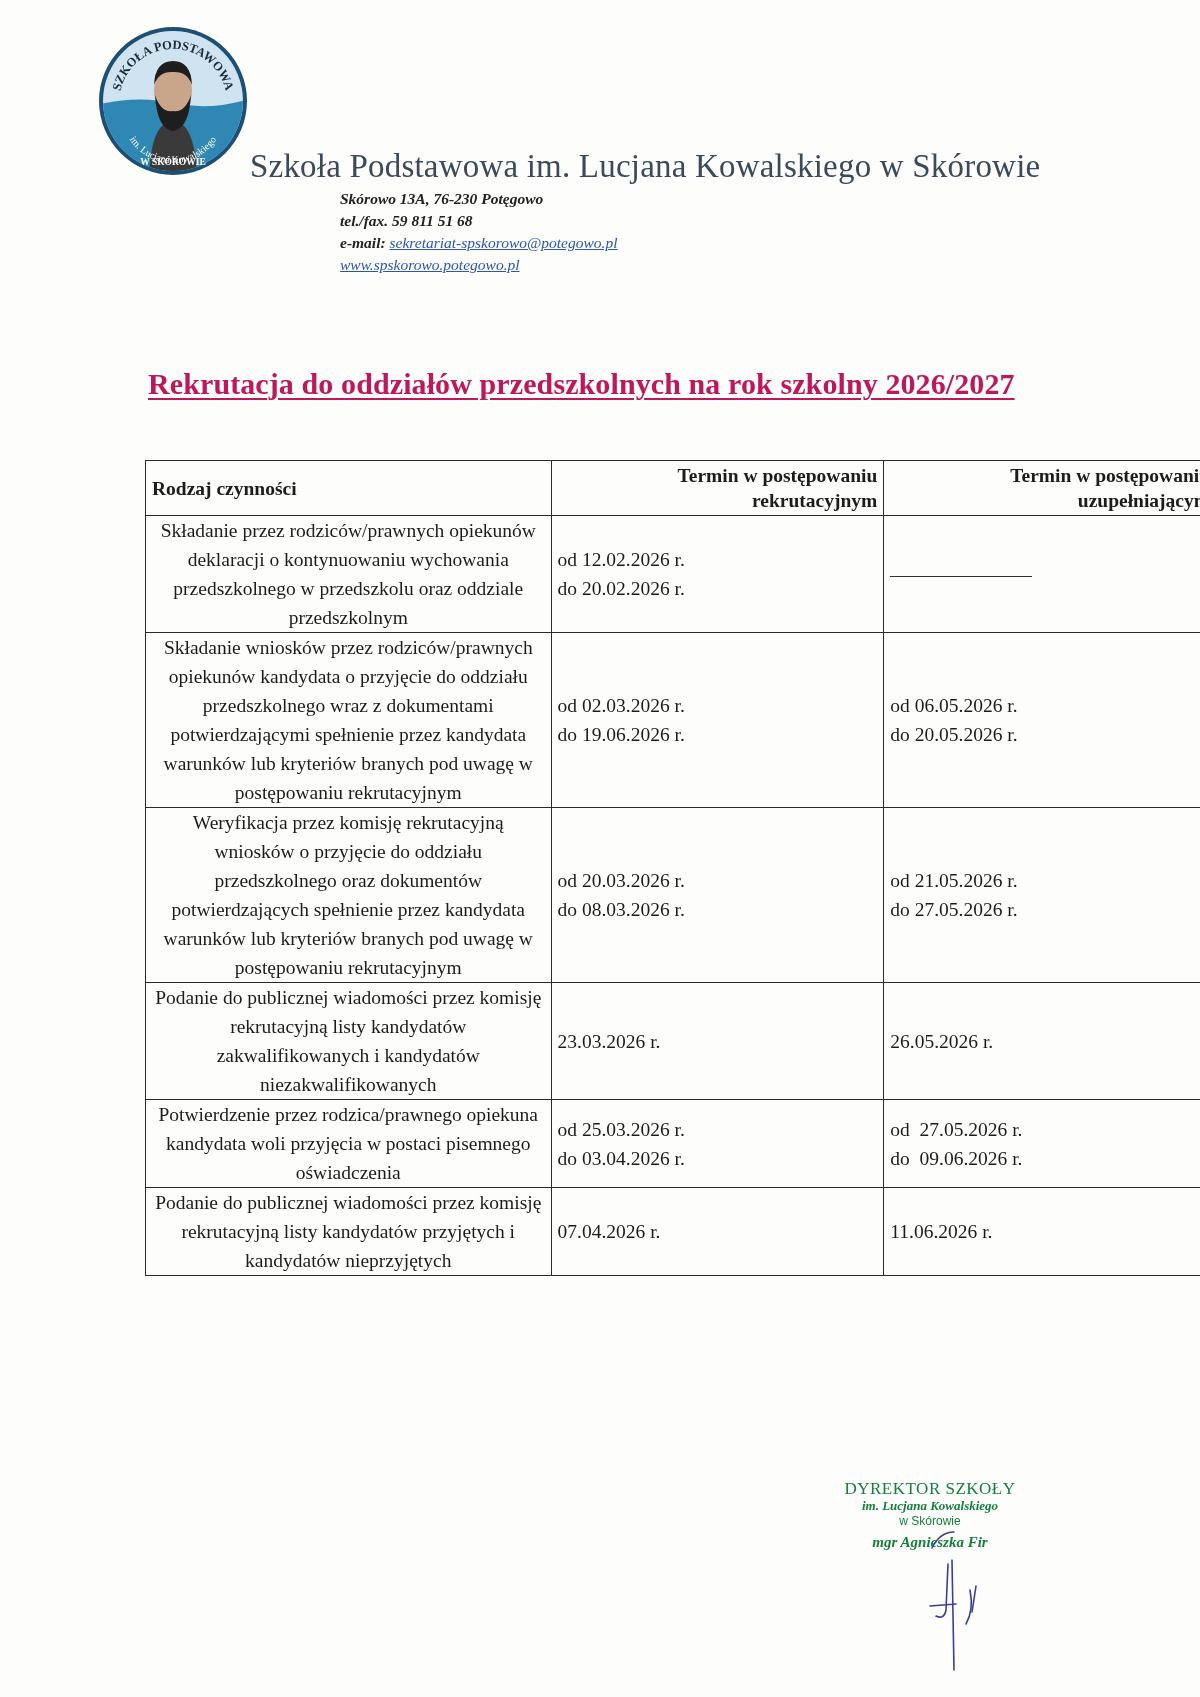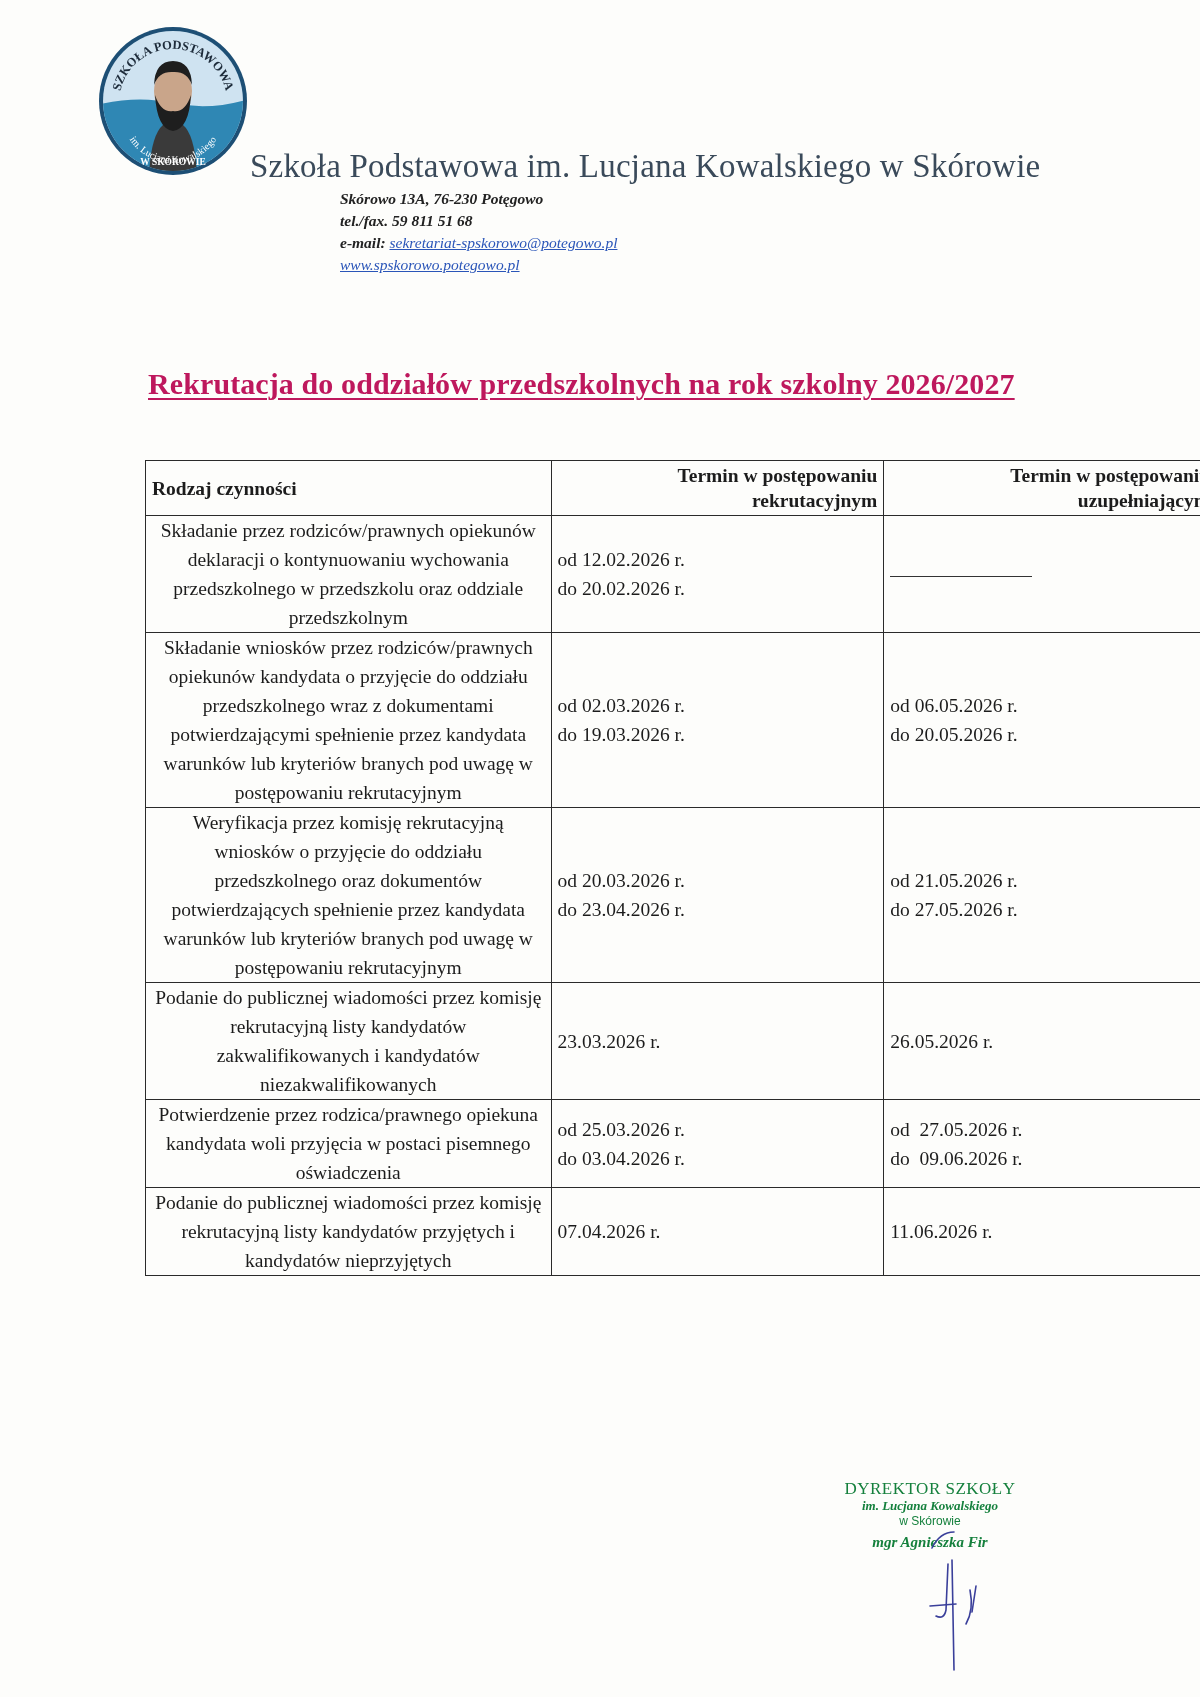--- a/index.html
+++ b/index.html
@@ -168,32 +168,32 @@
         <span class="line">do 20.02.2026 r.</span>
       </td>
       <td class="term">
         <span class="dash"></span>
       </td>
     </tr>
     <tr>
       <td class="activity">Składanie wniosków przez rodziców/prawnych opiekunów kandydata o przyjęcie do oddziału przedszkolnego wraz z dokumentami potwierdzającymi spełnienie przez kandydata warunków lub kryteriów branych pod uwagę w postępowaniu rekrutacyjnym</td>
       <td class="term">
         <span class="line">od 02.03.2026 r.</span>
-        <span class="line">do 19.03.2026 r.</span>
+        <span class="line">do 19.06.2026 r.</span>
       </td>
       <td class="term">
         <span class="line">od 06.05.2026 r.</span>
         <span class="line">do 20.05.2026 r.</span>
       </td>
     </tr>
     <tr>
       <td class="activity">Weryfikacja przez komisję rekrutacyjną wniosków o przyjęcie do oddziału przedszkolnego oraz dokumentów potwierdzających spełnienie przez kandydata warunków lub kryteriów branych pod uwagę w postępowaniu rekrutacyjnym</td>
       <td class="term">
         <span class="line">od 20.03.2026 r.</span>
-        <span class="line">do 23.04.2026 r.</span>
+        <span class="line">do 08.03.2026 r.</span>
       </td>
       <td class="term">
         <span class="line">od 21.05.2026 r.</span>
         <span class="line">do 27.05.2026 r.</span>
       </td>
     </tr>
     <tr>
       <td class="activity">Podanie do publicznej wiadomości przez komisję rekrutacyjną listy kandydatów zakwalifikowanych i kandydatów niezakwalifikowanych</td>
       <td class="term">
         <span class="line">23.03.2026 r.</span>

